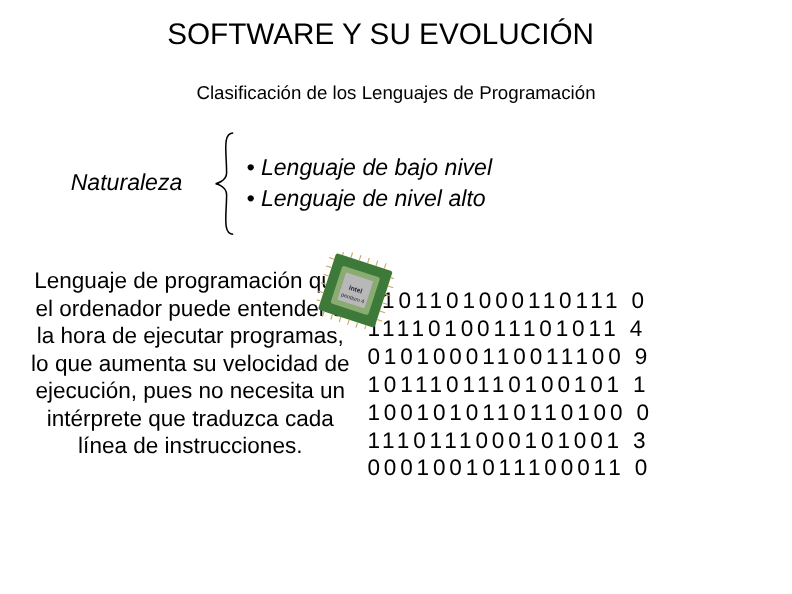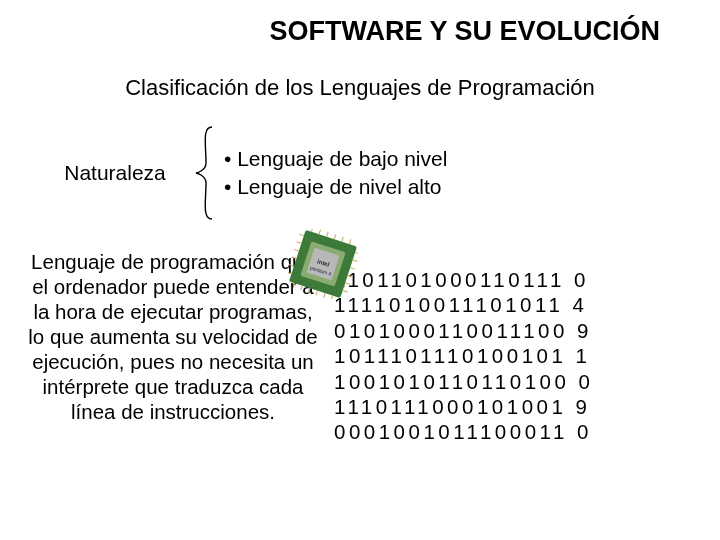--- a/index.html
+++ b/index.html
@@ -7,37 +7,38 @@
     width: 720px;
     height: 540px;
     background: #ffffff;
     font-family: Arial, Helvetica, sans-serif;
     color: #000;
     overflow: hidden;
     position: relative;
   }
   .title {
     font-size: 27px;
-    font-weight: bold;
-    text-align: right;
+    font-weight: normal;
+    text-align: center;
     padding-top: 16px;
     padding-left: 32px;
     padding-right: 60px;
   }
   .subtitle {
-    font-size: 22px;
+    font-size: 17px;
     text-align: center;
     margin-top: 28px;
     padding: 0 60px;
   }
   .row1 {
     display: flex;
     align-items: center;
     margin-top: 24px;
     padding-left: 40px;
+    font-style: italic;
   }
   .nature {
     font-size: 21px;
     text-align: center;
     width: 150px;
     line-height: 1.2;
   }
   .brace {
     width: 28px;
     height: 96px;
@@ -135,15 +136,15 @@
   </svg>
 </div>
 
 <div class="row2">
   <div class="desc">Lenguaje de programación que el ordenador puede entender a la hora de ejecutar programas, lo que aumenta su velocidad de ejecución, pues no necesita un intérprete que traduzca cada línea de instrucciones.</div>
   <div class="binary"><span>1101101000110111 0</span>
 <span>1111010011101011 4</span>
 <span>0101000110011100 9</span>
 <span>1011101110100101 1</span>
 <span>1001010110110100 0</span>
-<span>1110111000101001 9</span>
+<span>1110111000101001 3</span>
 <span>0001001011100011 0</span></div>
 </div>
 
 </body></html>

